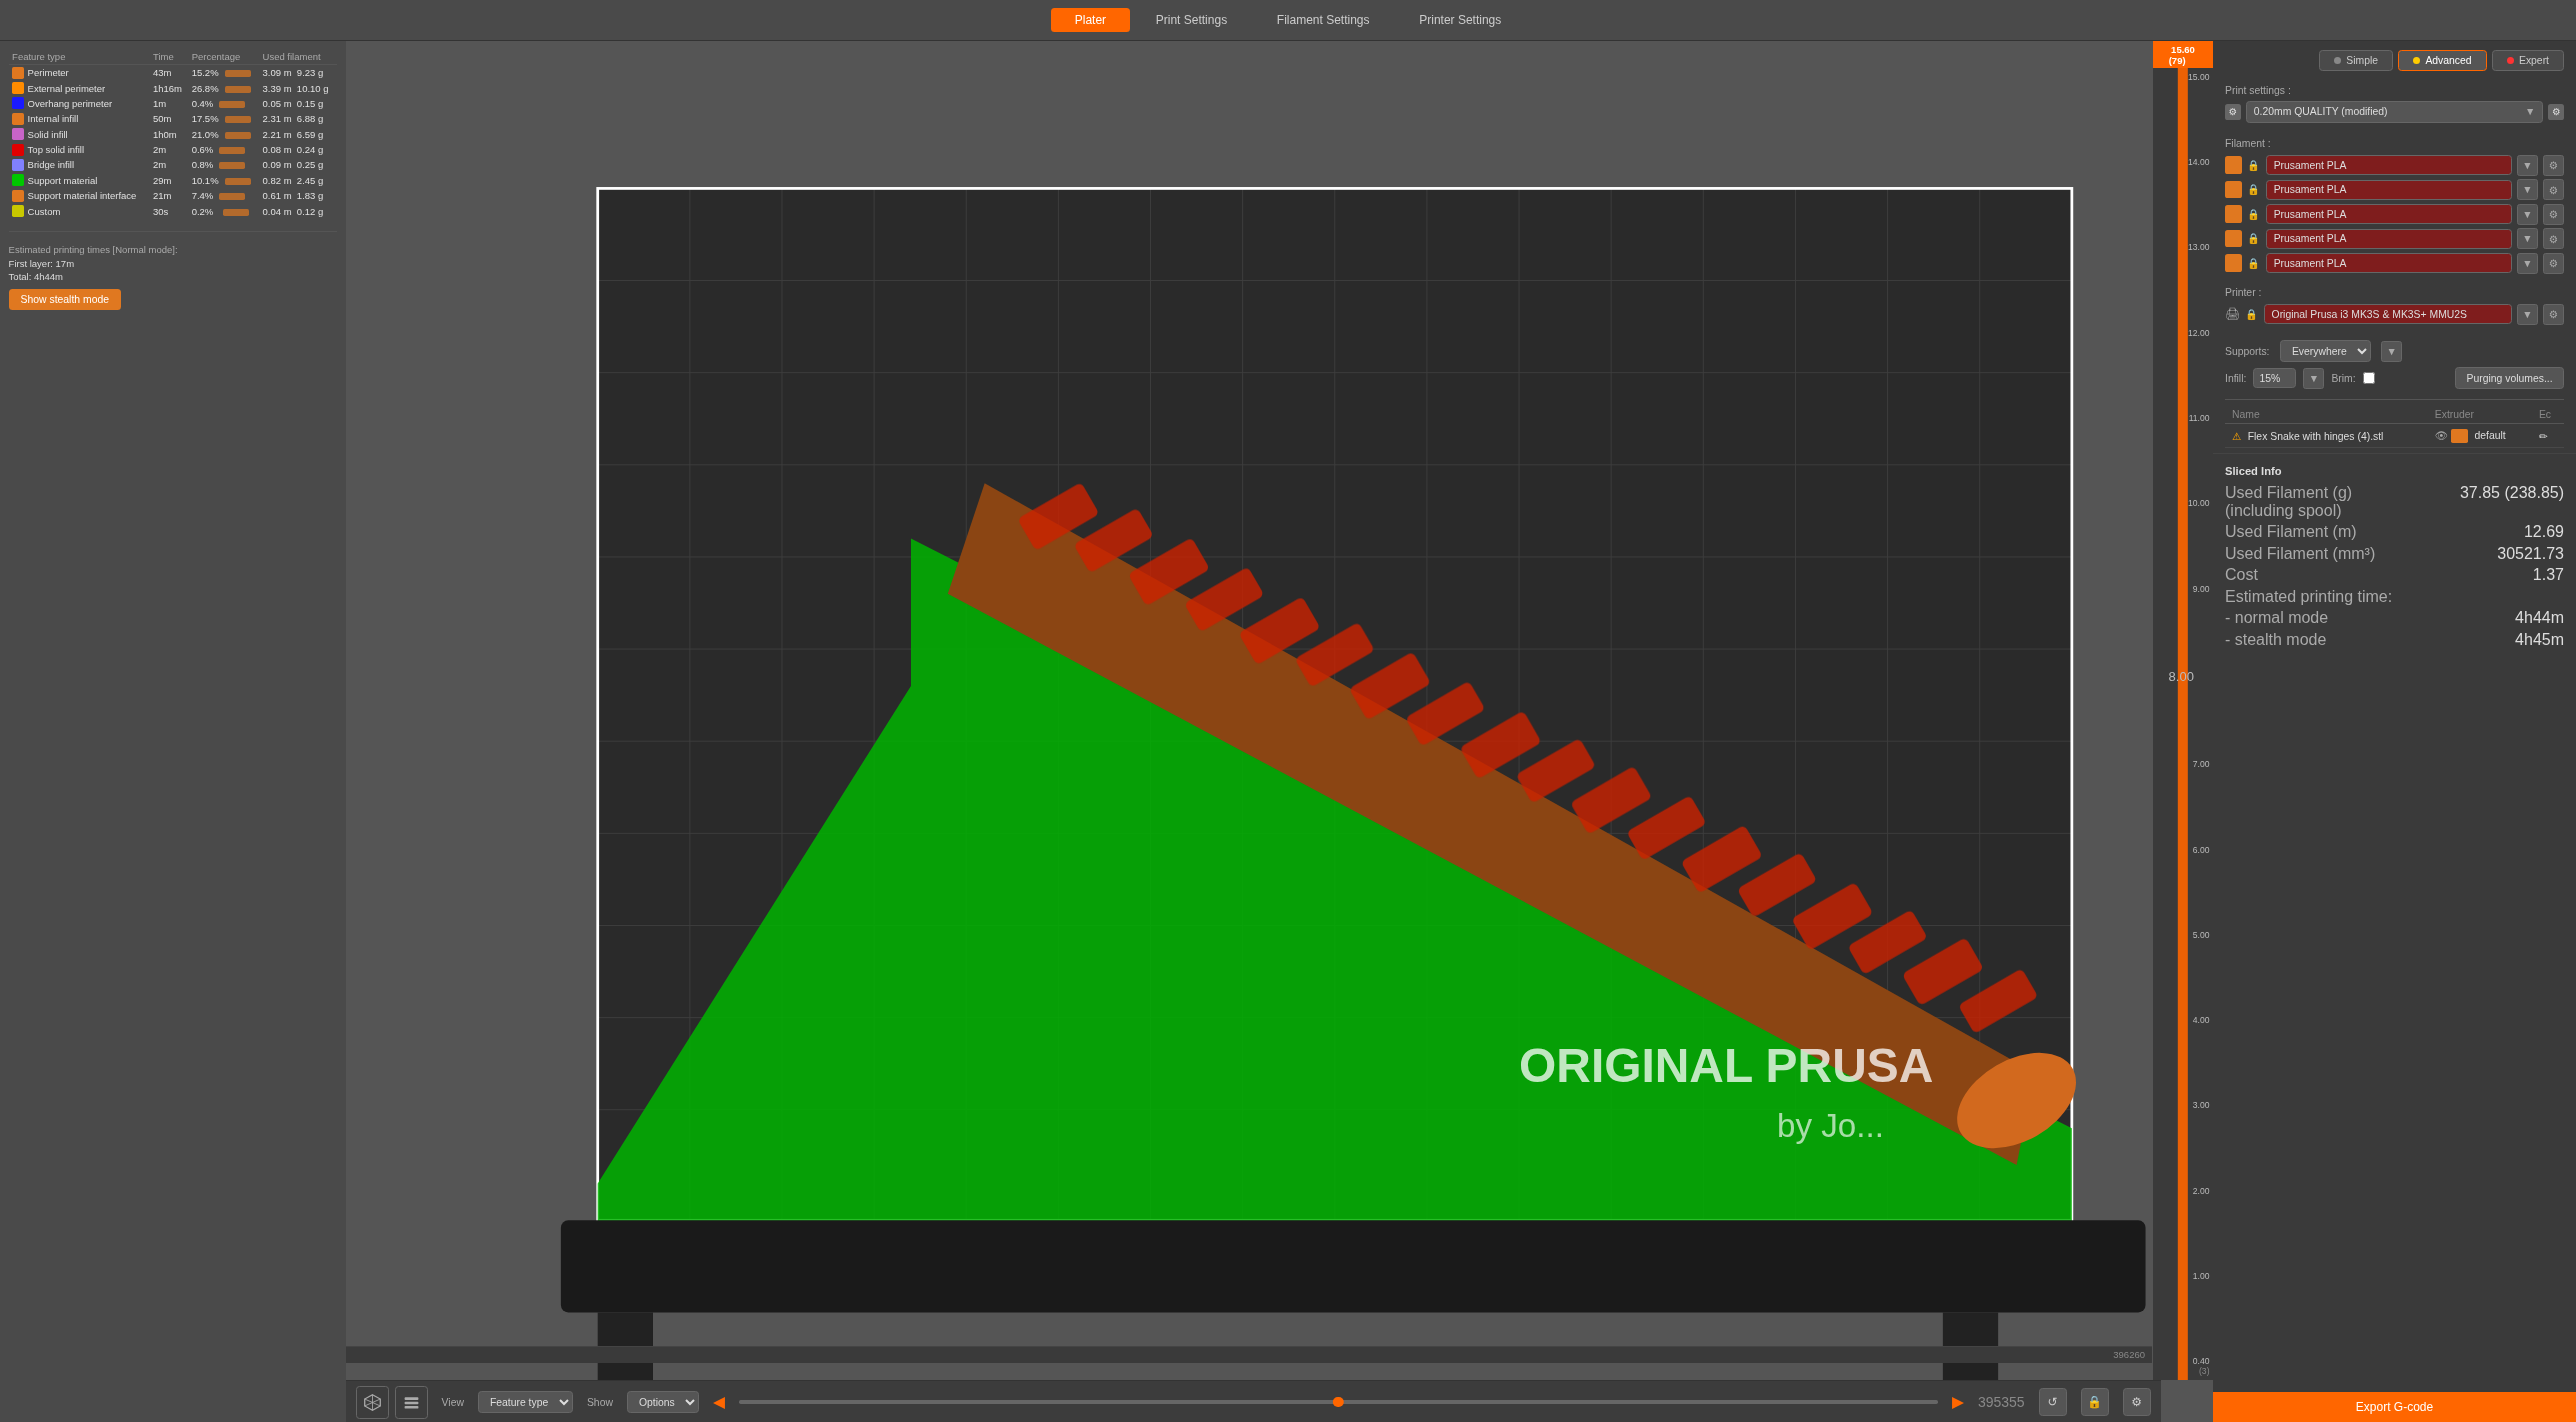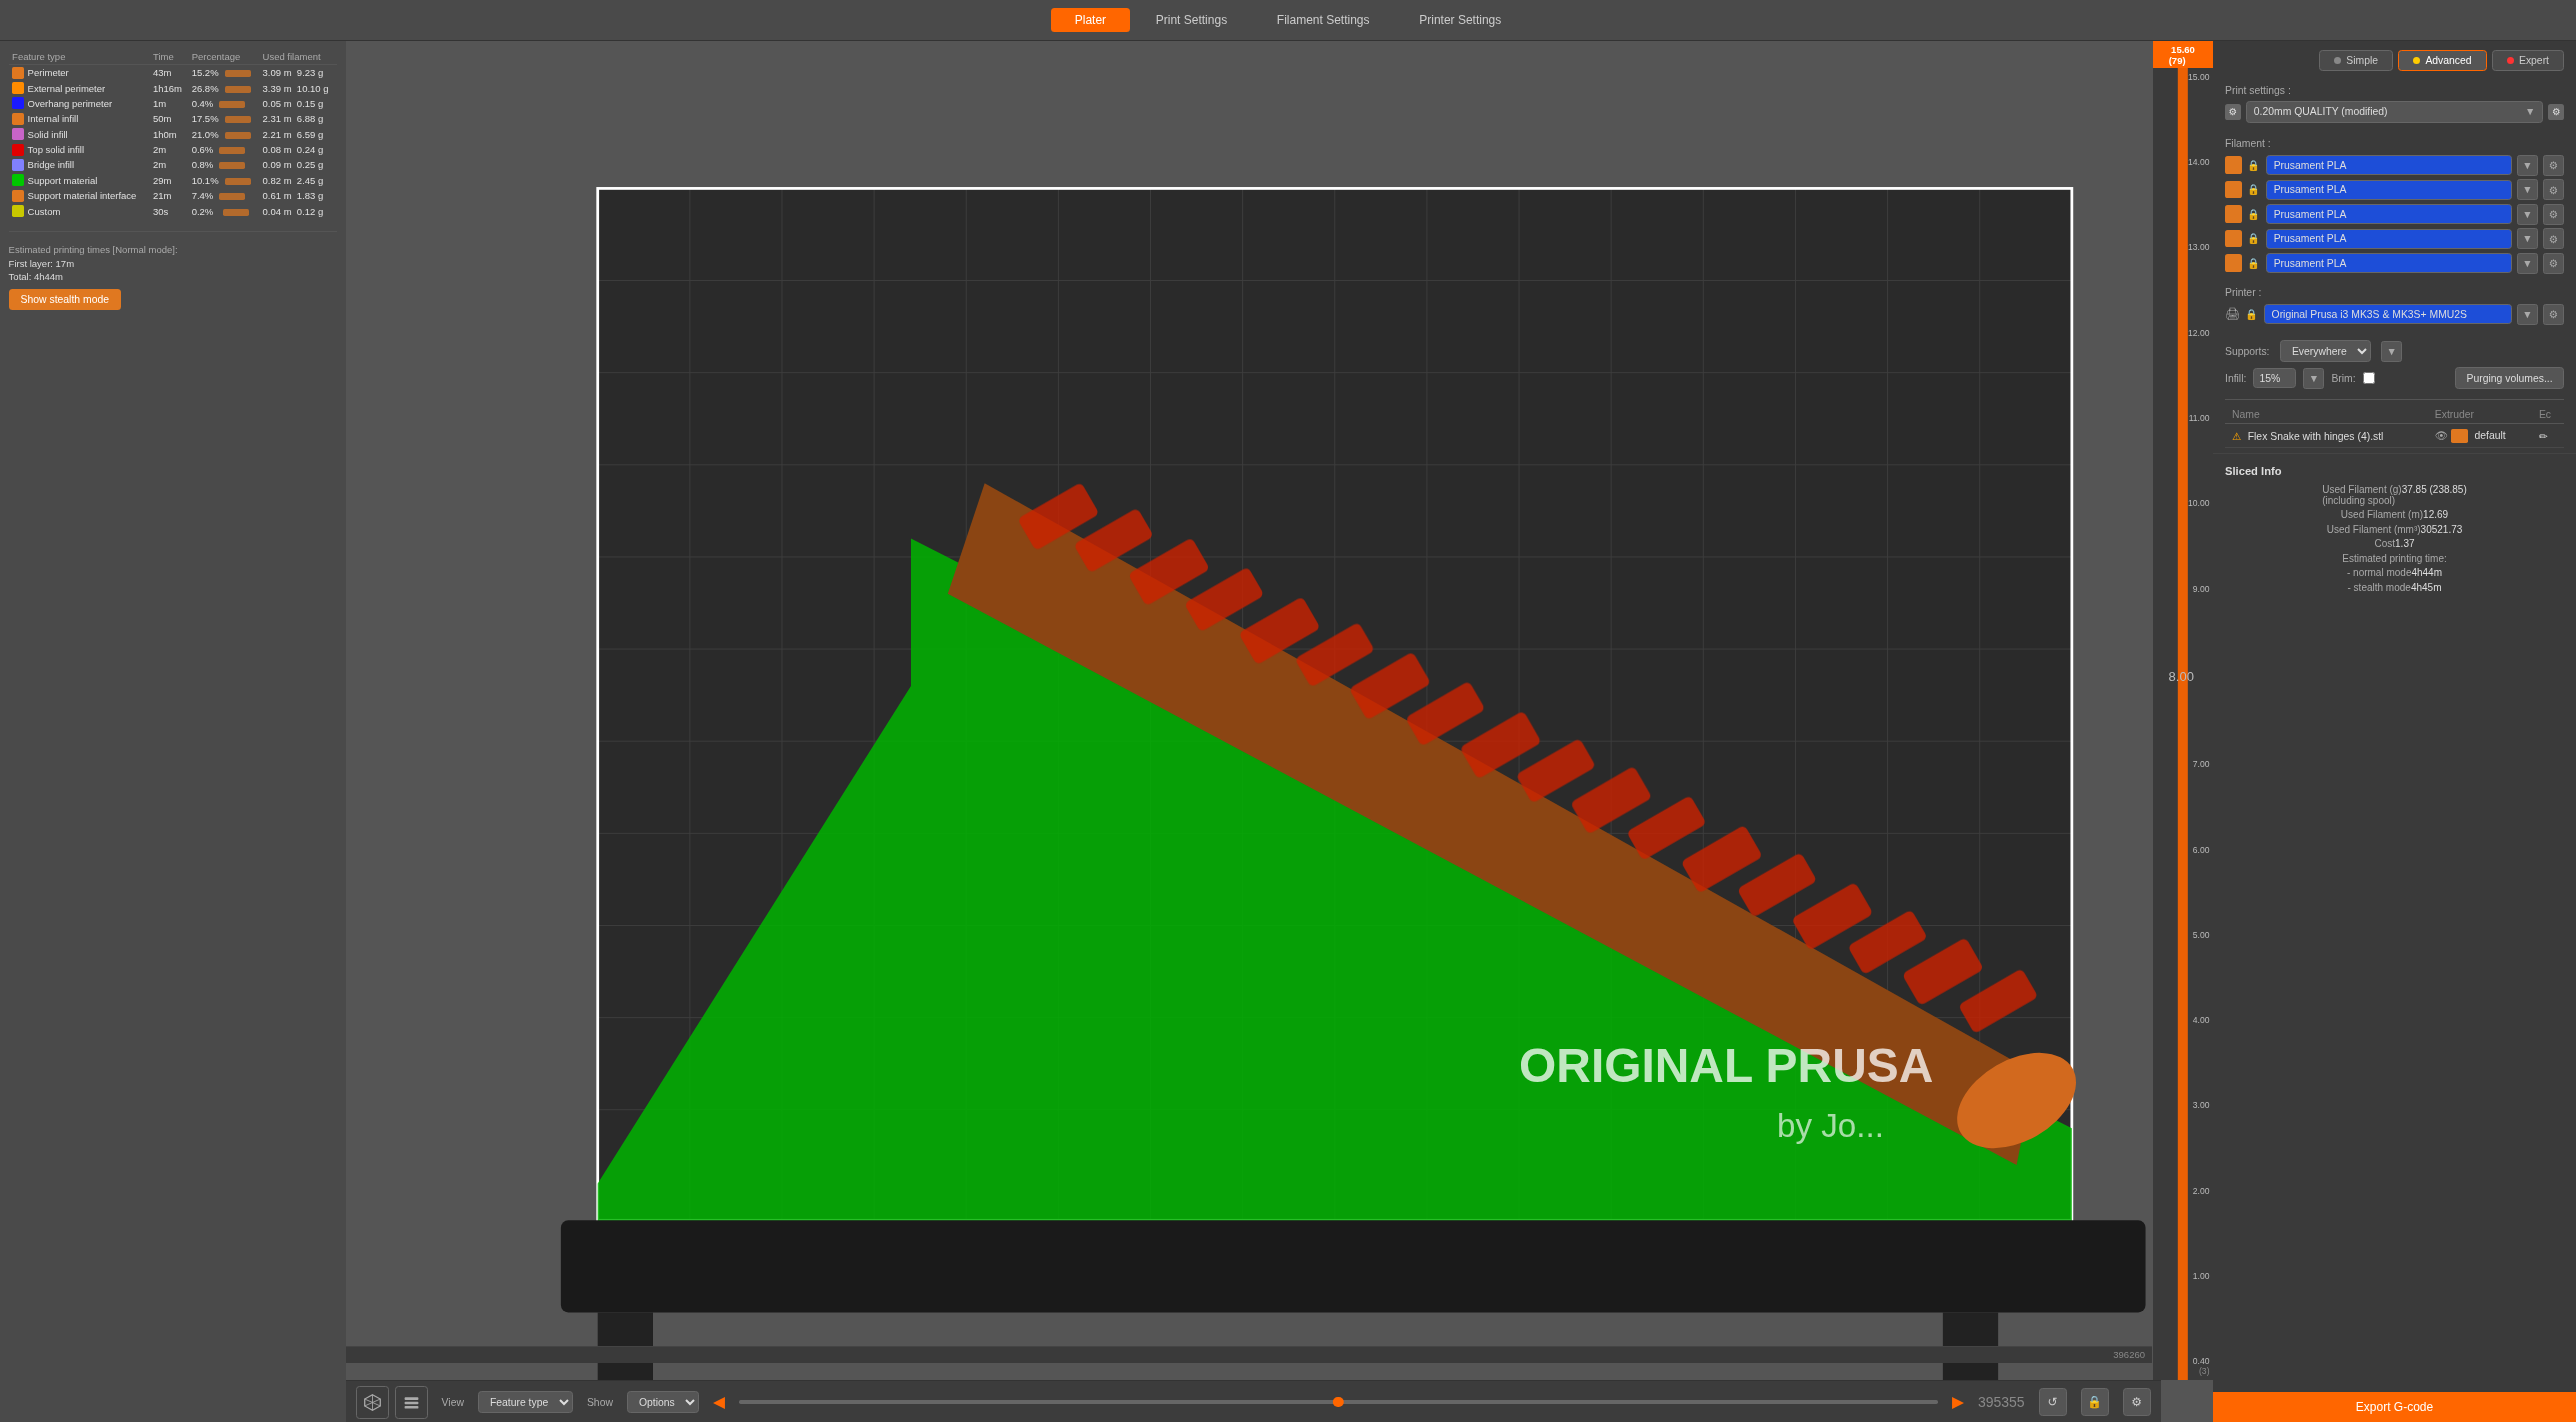--- a/index.html
+++ b/index.html
@@ -300,21 +300,21 @@
       height: 17.3px;
       border-radius: 2.6px;
       flex-shrink: 0;
     }
     .filament-lock {
       color: #aaa;
       font-size: 10.4px;
     }
     .filament-name {
       flex: 1;
-      background: #1d4ed8;
+      background: #7f1d1d;
       border: 0.9px solid #666;
       border-radius: 3.5px;
       padding: 3.5px 7px;
       color: #ddd;
       font-size: 10.4px;
     }
     .filament-btn {
       width: 21px;
       height: 21px;
       background: #555;
@@ -432,23 +432,23 @@
       flex-shrink: 0;
     }
     .sliced-info-title {
       color: #ddd;
       font-size: 11.2px;
       font-weight: bold;
       margin-bottom: 7px;
     }
     .sliced-row {
       display: flex;
-      justify-content: center;
+      justify-content: space-between;
       margin-bottom: 3.5px;
-      font-size: 10px;
+      font-size: 16px;
     }
     .sliced-key {
       color: #aaa;
     }
     .sliced-val {
       color: #ddd;
     }
 
     
     .export-btn {

